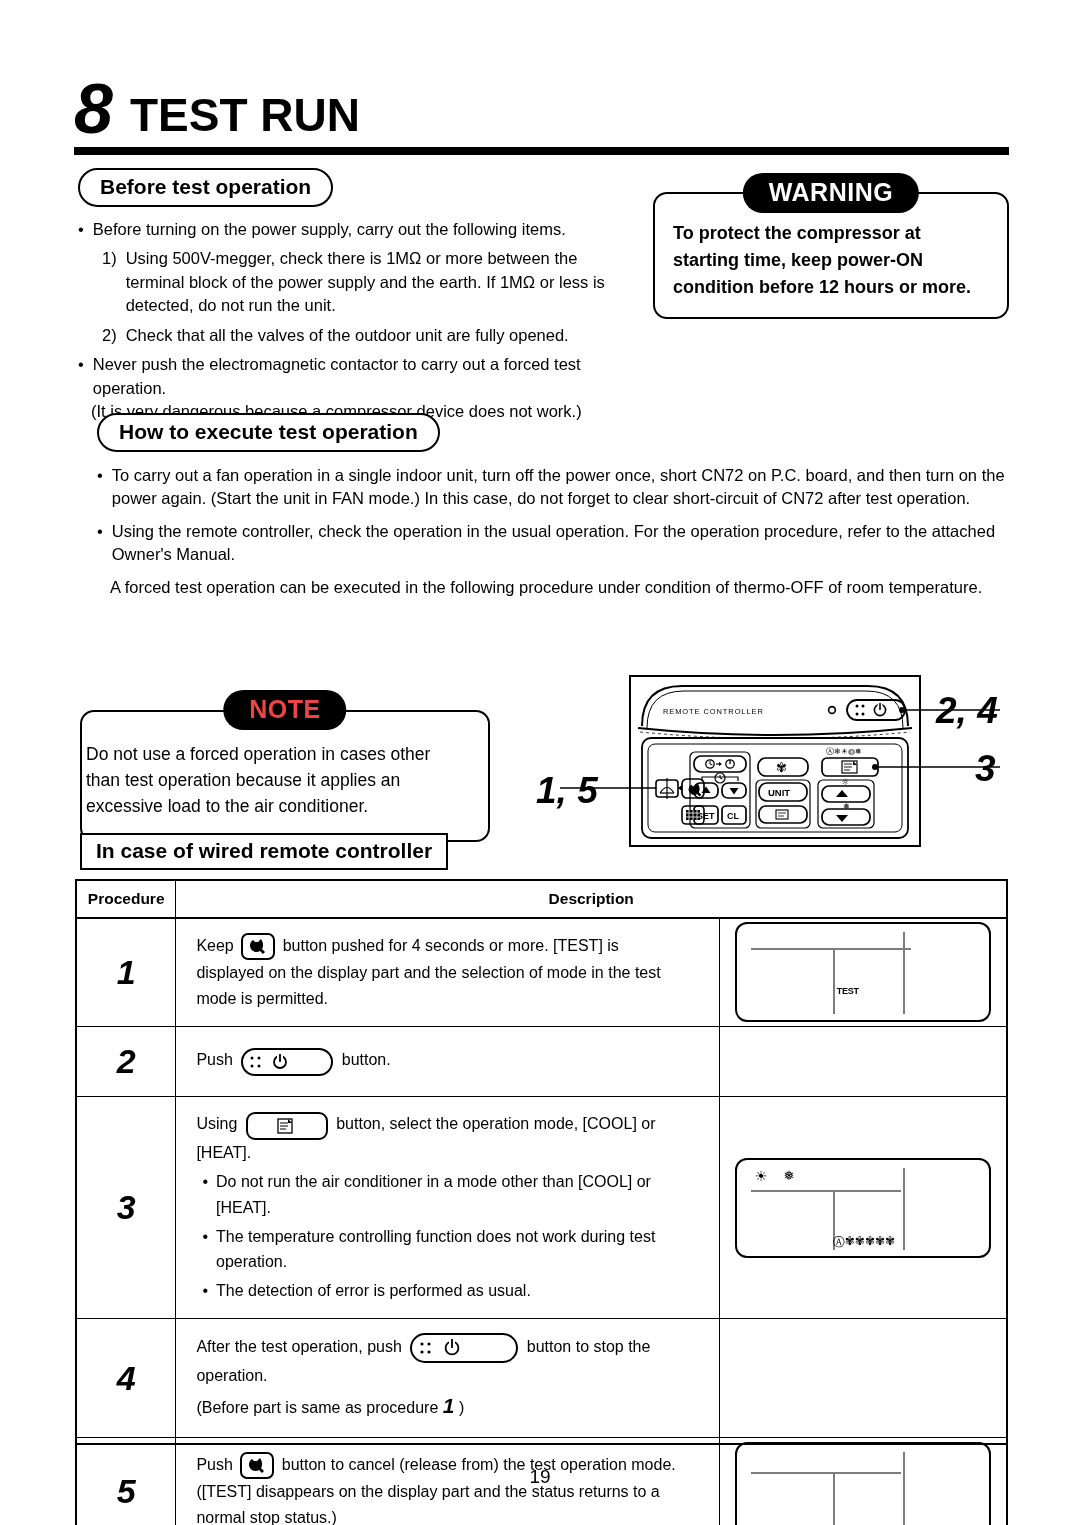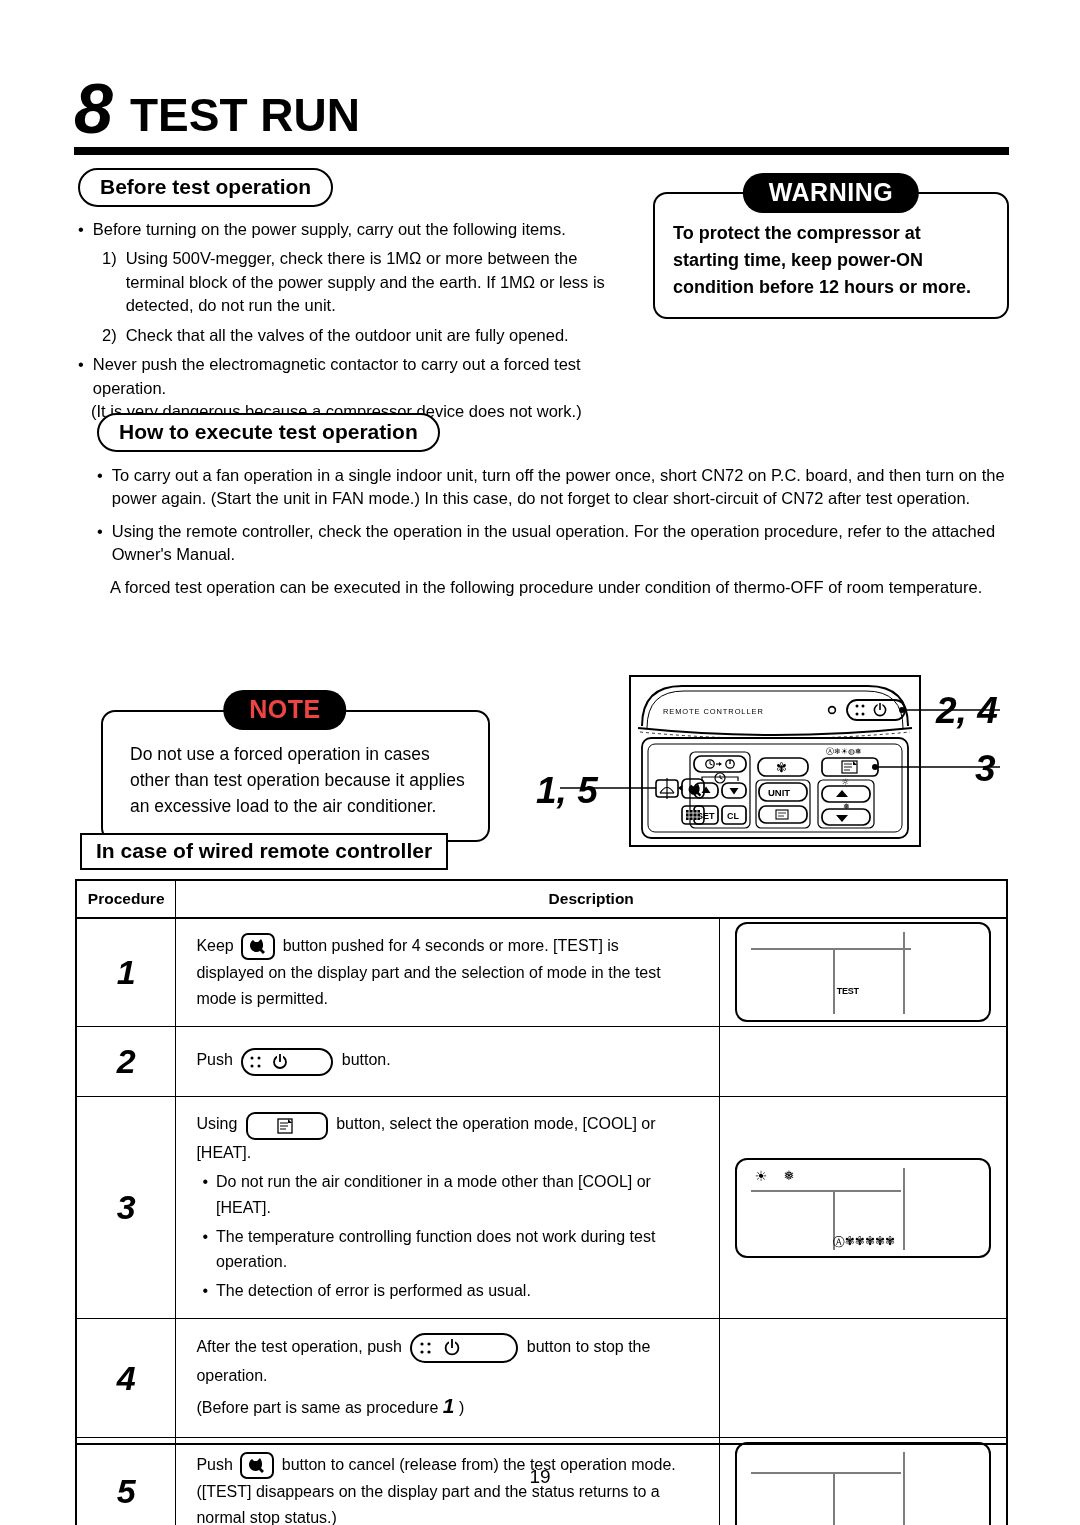--- a/index.html
+++ b/index.html
@@ -244,21 +244,21 @@
       </div>
       <div class="plain-row">
         <span>A forced test operation can be executed in the following procedure under condition of thermo-OFF of room temperature.</span>
       </div>
     </div>
   </div>
 
   <div id="note-box">
     <div class="alert-wrap">
       <div class="note-tab">NOTE</div>
-      <div class="alert-body" style="padding:30px 22px 20px 27px;margin-left:21px;">
+      <div class="alert-body" style="padding:30px 22px 20px 4px;">
         <div class="note-text">Do not use a forced operation in cases other than test operation because it applies an excessive load to the air conditioner.</div>
       </div>
     </div>
   </div>
 
   <div id="sec-wired">
     <div class="boxed-head">In case of wired remote controller</div>
   </div>
 
   <div id="remote-fig">

